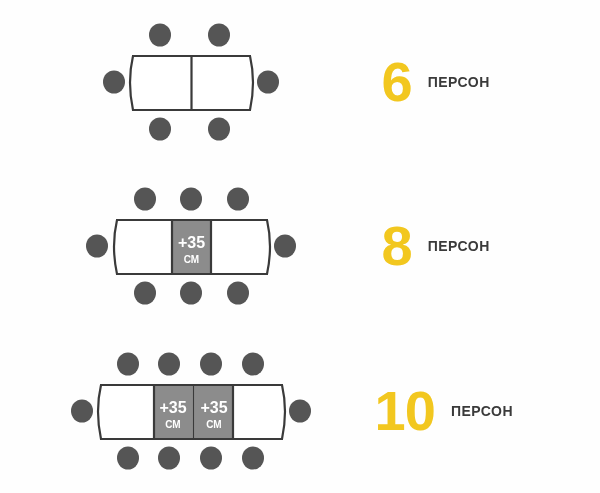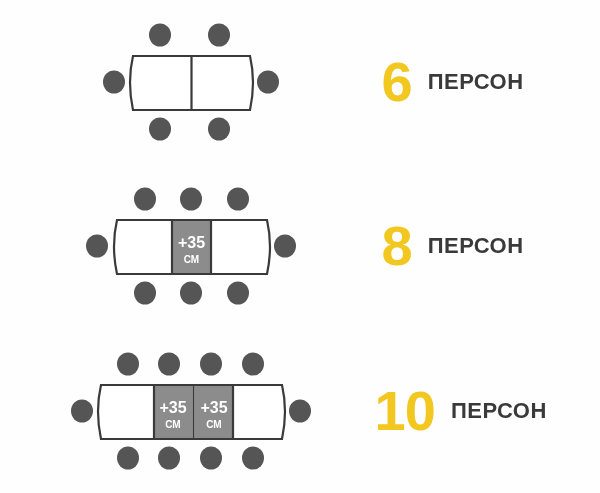--- a/index.html
+++ b/index.html
@@ -56,21 +56,21 @@
     font-weight: bold;
     font-size: 56px;
     line-height: 1;
     letter-spacing: -1px;
     display: inline-block;
   }
   .count-word {
     color: #3a3a3a;
     font-family: "Liberation Sans", sans-serif;
     font-weight: bold;
-    font-size: 22px;
+    font-size: 14px;
     line-height: 1;
     letter-spacing: 0.5px;
     display: inline-block;
     margin-left: 16px;
   }
   #label-0 { padding-left: 30px; }
   #label-1 { padding-left: 30px; }
   #label-2 { padding-left: 12px; }
 
   .insert-text-main {

